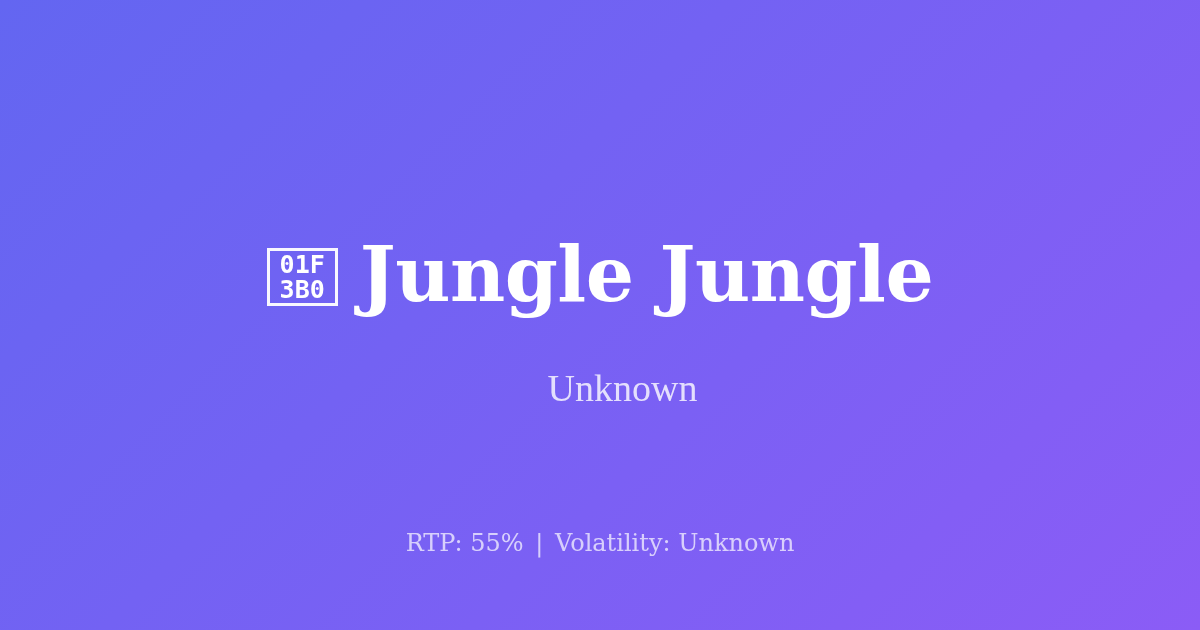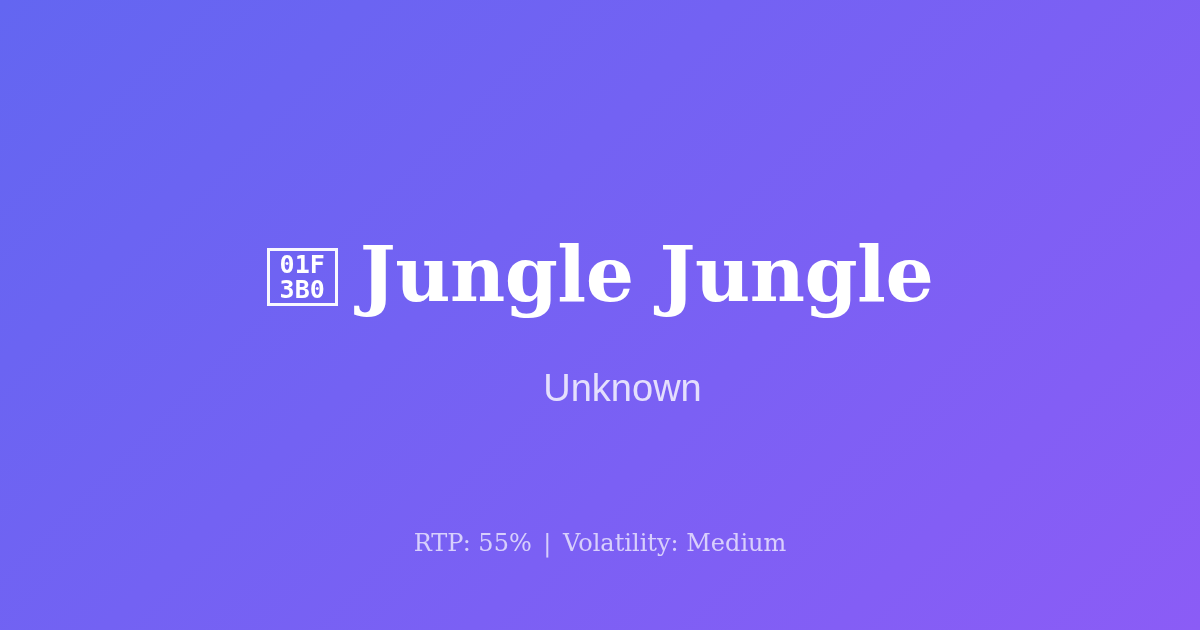--- a/index.html
+++ b/index.html
@@ -71,21 +71,21 @@
     letter-spacing: -0.5px;
   }
 
   
   #provider {
     position: absolute;
     left: 0;
     right: 0;
     top: 365px;
     text-align: center;
-    font-family: Liberation Sans, sans-serif;
+    font-family: Liberation Serif, serif;
     font-weight: 400;
     font-size: 38px;
     line-height: 46px;
     color: rgba(255,255,255,0.80);
     padding-left: 45px;
   }
 
   
   #meta {
     position: absolute;
@@ -114,16 +114,16 @@
     </span>
 
     <h1 id="game-title">Jungle Jungle</h1>
   </div>
 
   <div id="provider">Unknown</div>
 
   <div id="meta">
     <span>RTP: 55%</span>
     <span class="sep">|</span>
-    <span>Volatility: Medium</span>
+    <span>Volatility: Unknown</span>
   </div>
 
 </div>
 
 </body></html>

